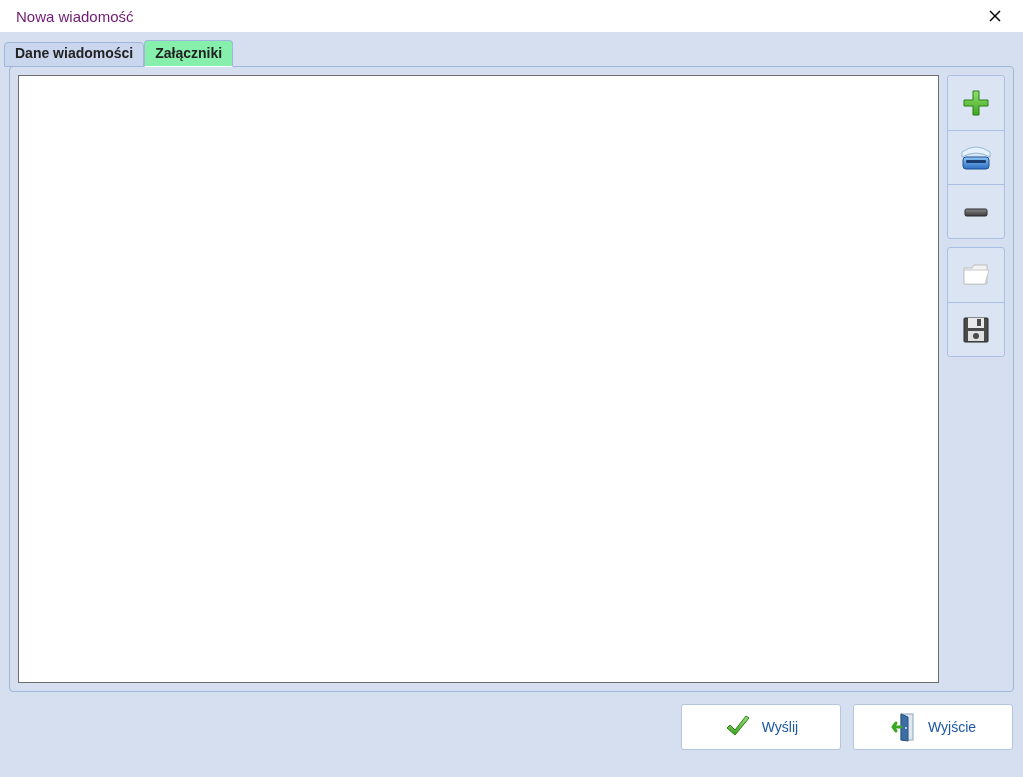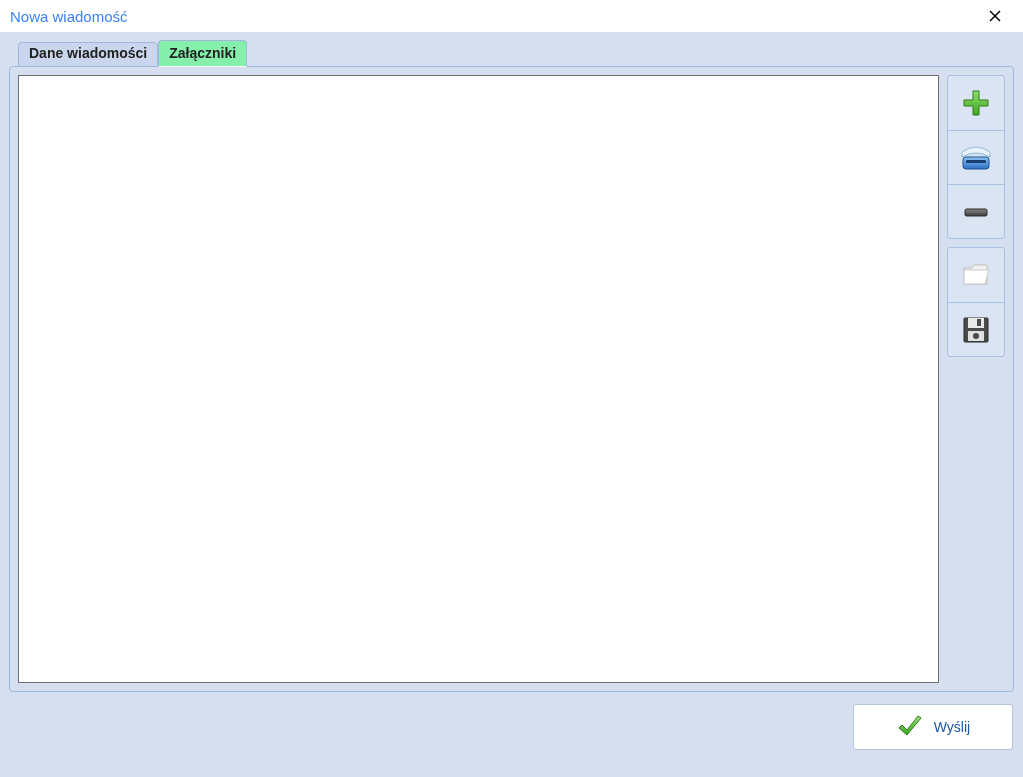--- a/index.html
+++ b/index.html
@@ -5,40 +5,41 @@
   * { box-sizing: border-box; margin: 0; padding: 0; }
   html, body { width: 1023px; height: 777px; font-family: "Segoe UI", Tahoma, sans-serif; font-size: 14px; background: #fff; overflow: hidden; }
 
   .titlebar {
     display: flex;
     align-items: center;
     justify-content: space-between;
     height: 32px;
     padding: 0 8px 0 10px;
     background: #fff;
-    color: #3b82f6;
+    color: #701a75;
     font-size: 15px;
+    margin-left: 6px;
   }
   .titlebar .close {
     width: 40px; height: 28px;
     display: flex; align-items: center; justify-content: center;
     color: #000;
     font-size: 18px;
   }
 
   .client {
     width: 1023px;
     height: 745px;
     background: #d6dff0;
     padding-top: 8px;
   }
 
   .tabstrip {
     display: flex;
-    padding-left: 18px;
+    padding-left: 4px;
     position: relative;
     z-index: 2;
   }
   .tab {
     padding: 4px 10px 5px 10px;
     border: 1px solid #9fb7db;
     border-bottom: 1px solid #9fb7db;
     border-top-left-radius: 4px;
     border-top-right-radius: 4px;
     background: #d0daf0;
@@ -215,15 +216,24 @@
         <defs>
           <linearGradient id="gchk" x1="0" y1="0" x2="0" y2="1">
             <stop offset="0" stop-color="#9ee07a"></stop>
             <stop offset="1" stop-color="#3aa11e"></stop>
           </linearGradient>
         </defs>
         <path d="M3 15 L11 22 L25 5 L22 3 L11 17 L6 12 Z" fill="url(#gchk)" stroke="#2d7d17"></path>
       </svg>
       <span>Wyślij</span>
     </div>
+    <div class="foot-btn">
+      <svg width="28" height="30" viewBox="0 0 28 30">
+        <rect x="11" y="2" width="12" height="26" fill="#dfe6ee" stroke="#8aa3c0"></rect>
+        <path d="M11 2 L18 5 L18 29 L11 28 Z" fill="#3a6ea5" stroke="#29507a"></path>
+        <circle cx="16" cy="16" r="1" fill="#dbe7f4"></circle>
+        <path d="M3 15 L11 15 M6 11 L3 15 L6 19" fill="none" stroke="#39a822" stroke-width="3" stroke-linecap="round" stroke-linejoin="round"></path>
+      </svg>
+      <span>Wyjście</span>
+    </div>
   </div>
 
 </div>
 
 </body></html>

